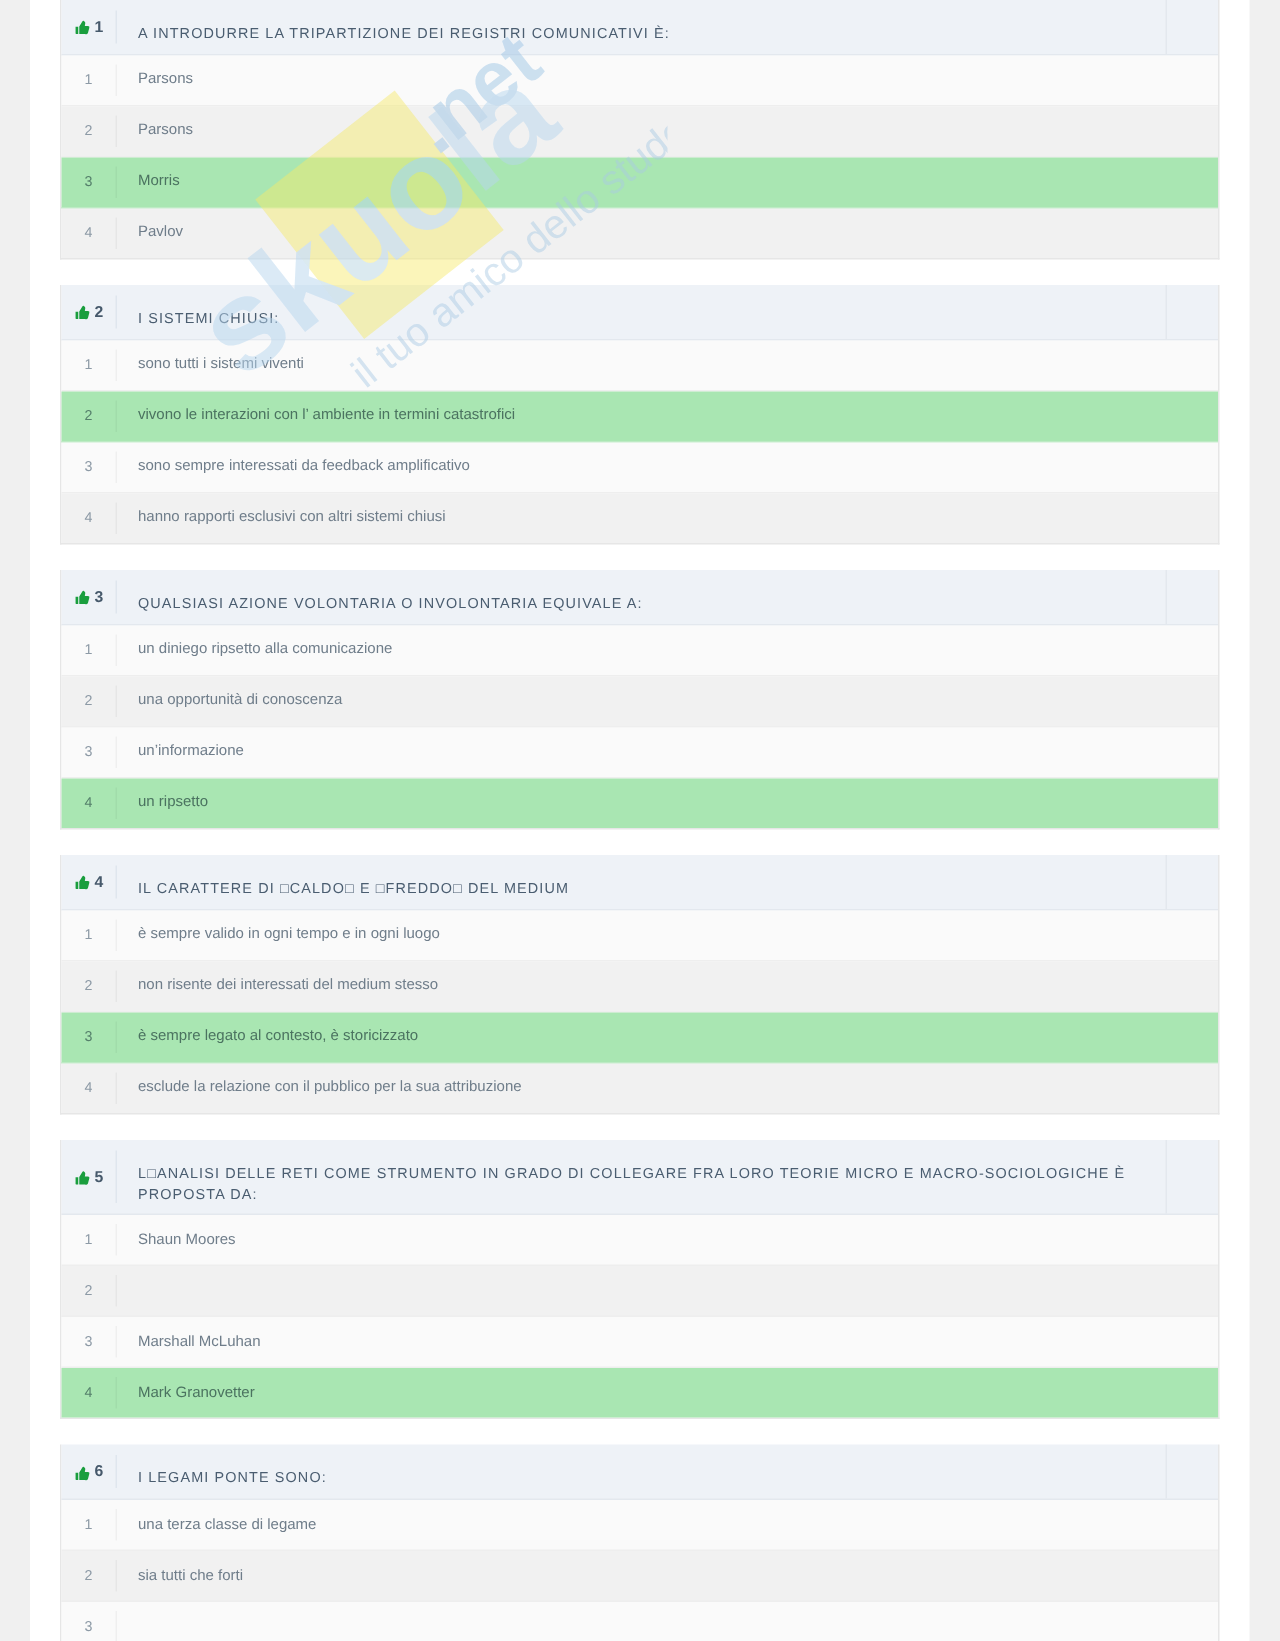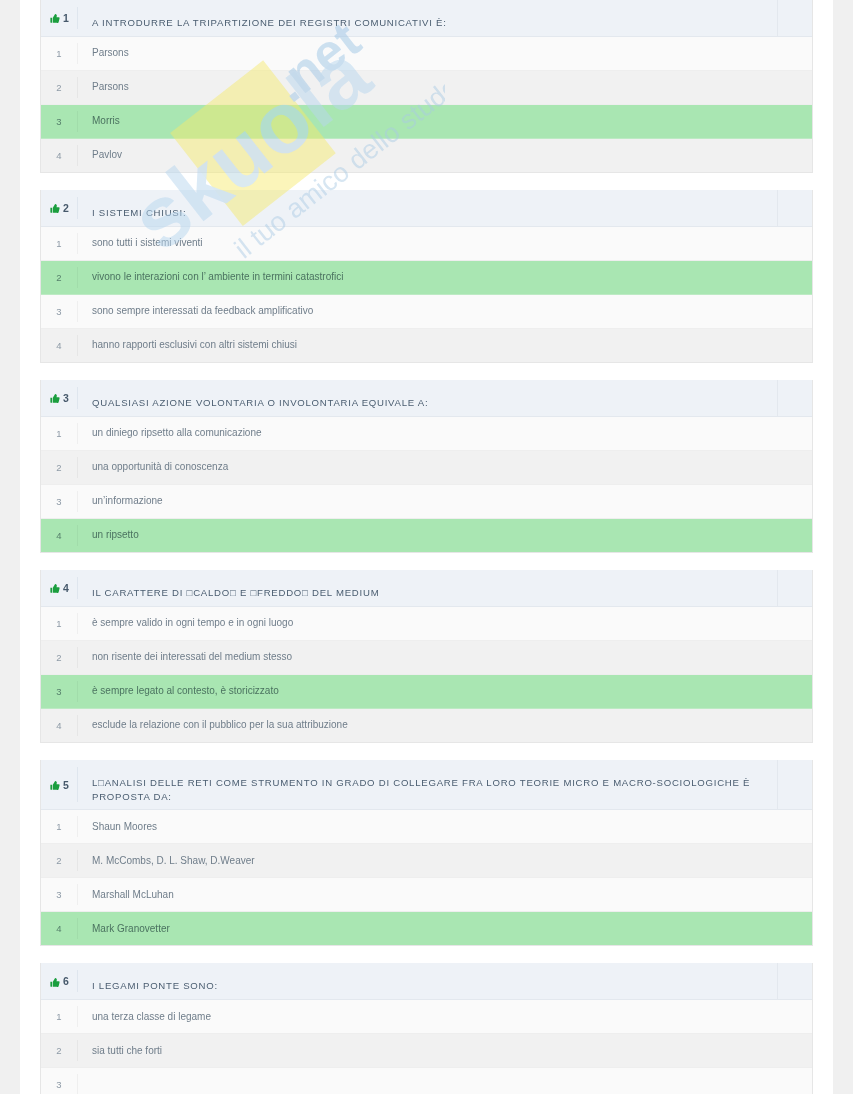--- a/index.html
+++ b/index.html
@@ -348,21 +348,20 @@
         </div>
         <div class="answer-row odd">
           <div class="ans-num">1</div>
           <div class="ans-sep"></div>
           <div class="ans-text">Shaun Moores</div>
           <div class="ans-right"></div>
         </div>
         <div class="answer-row even">
           <div class="ans-num">2</div>
           <div class="ans-sep"></div>
-          <div class="ans-text">M. McCombs, D. L. Shaw, D.Weaver</div>
           <div class="ans-right"></div>
         </div>
         <div class="answer-row odd">
           <div class="ans-num">3</div>
           <div class="ans-sep"></div>
           <div class="ans-text">Marshall McLuhan</div>
           <div class="ans-right"></div>
         </div>
         <div class="answer-row correct">
           <div class="ans-num">4</div>

